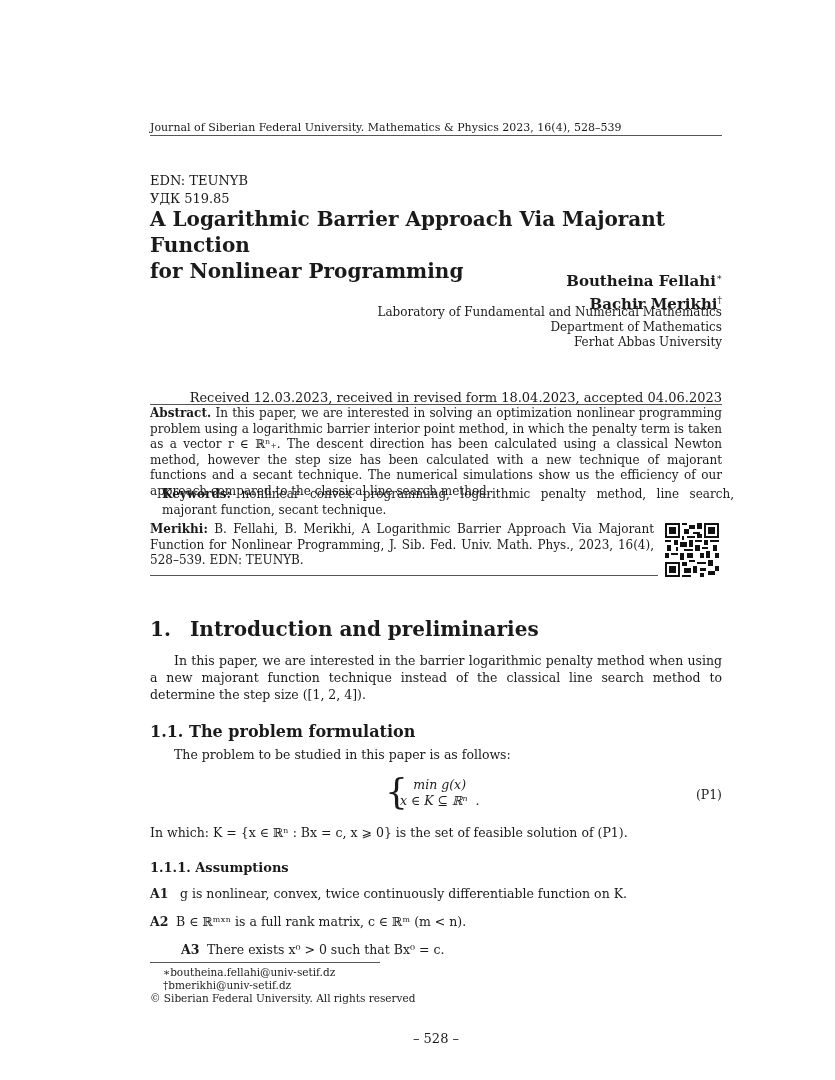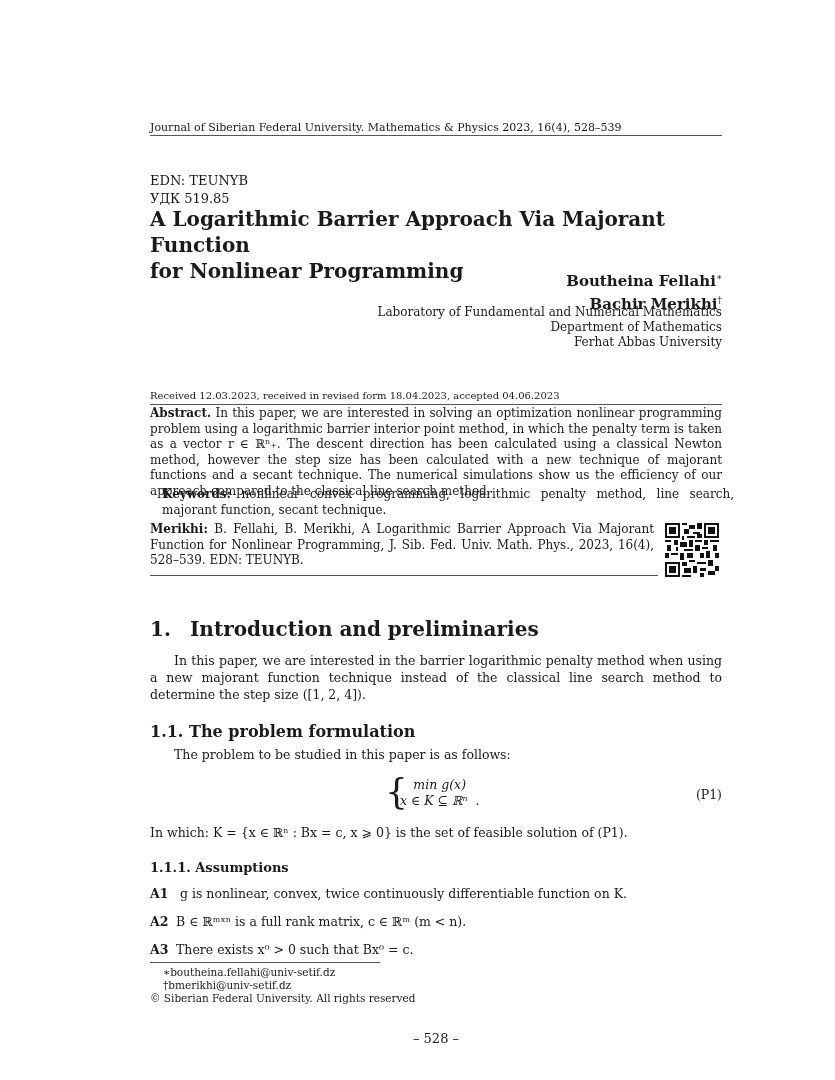--- a/index.html
+++ b/index.html
@@ -5,21 +5,21 @@
   html, body { margin:0; padding:0; background:#fff; }
   body { width:835px; height:1080px; position:relative; overflow:hidden;
          font-family:"DejaVu Serif","Liberation Serif",serif; color:#1a1a1a; }
   .abs { position:absolute; }
   .run-head { left:150px; width:572px; top:121px; text-align:left; font-size:11px; }
   .rule { left:150px; width:572px; height:1px; background:#555; }
   .edn { left:150px; top:172px; font-size:13px; line-height:18px; }
   .title { left:150px; top:206px; font-size:20px; font-weight:bold; line-height:26px; width:580px; }
   .authors { right:113px; top:268px; text-align:right; font-size:15px; font-weight:bold; line-height:19px; }
   .affil { right:113px; top:305px; text-align:right; font-size:12px; line-height:15px; }
-  .received { left:150px; width:572px; top:390px; text-align:left; font-size:10px; }
+  .received { left:150px; width:572px; top:390px; text-align:right; font-size:13px; }
   .abstract { left:150px; width:572px; top:406px; font-size:12px; line-height:15.5px; text-align:justify; }
   .keywords { left:150px; width:572px; top:487px; font-size:12px; line-height:15.5px; text-align:justify;margin-left:12px; }
   .citation { left:150px; width:504px; top:522px; font-size:12px; line-height:15.5px; text-align:justify; }
   .qr { left:665px; top:523px; width:54px; height:54px; }
   .sec1 { left:150px; top:617px; font-size:20px; font-weight:bold; }
   .sec1 .num { display:inline-block; width:40px; }
   .intro { left:150px; width:572px; top:652px; font-size:12.5px; line-height:17px; text-align:justify; text-indent:24px; }
   .sec11 { left:150px; top:722px; font-size:16px; font-weight:bold; }
   .p2 { left:174px; top:747px; font-size:12.5px; }
   .eq { left:385px; top:777px; font-size:12.5px; line-height:16px; }
@@ -157,21 +157,21 @@
 <div class="abs sec111">
   <span>1.1.1.</span>&nbsp;<span>Assumptions</span>
 </div>
 
 <div class="abs assume" style="top:886px;">
   <b>A1</b>&nbsp;<span>g is nonlinear, convex, twice continuously differentiable function on K.</span>
 </div>
 <div class="abs assume" style="top:914px;">
   <b>A2</b><span>B ∈ ℝᵐˣⁿ is a full rank matrix, c ∈ ℝᵐ (m &lt; n).</span>
 </div>
-<div class="abs assume" style="top:942px;">
+<div class="abs assume" style="top:942px;margin-left:31px;">
   <b>A3</b><span>There exists x⁰ &gt; 0 such that Bx⁰ = c.</span>
 </div>
 
 <div class="abs rule" style="top:962px;width:230px;"></div>
 <div class="abs foot" style="top:966px;left:163px;">∗boutheina.fellahi@univ-setif.dz</div>
 <div class="abs foot" style="top:979px;left:163px;">†bmerikhi@univ-setif.dz</div>
 <div class="abs foot" style="top:992px;">© Siberian Federal University. All rights reserved</div>
 
 <div class="abs pageno">– 528 –</div>
 

